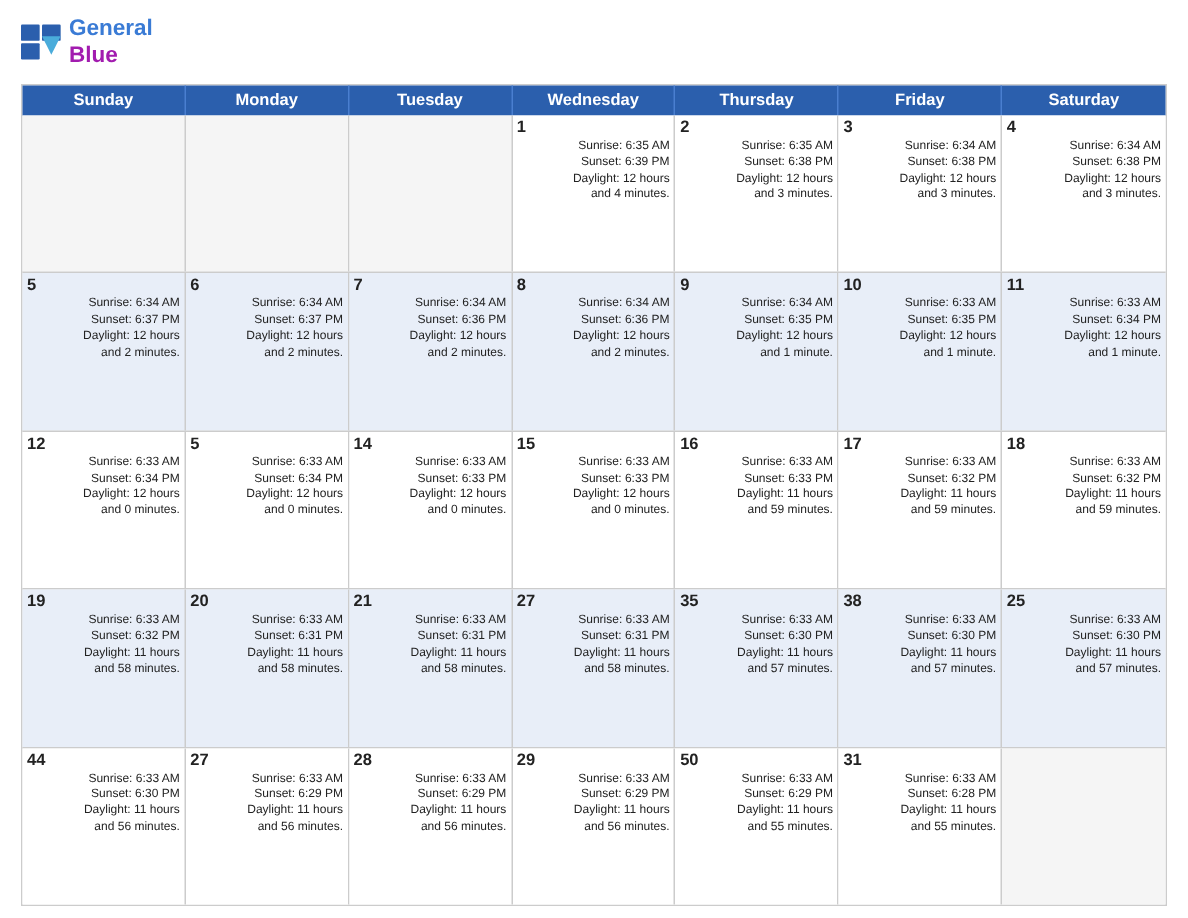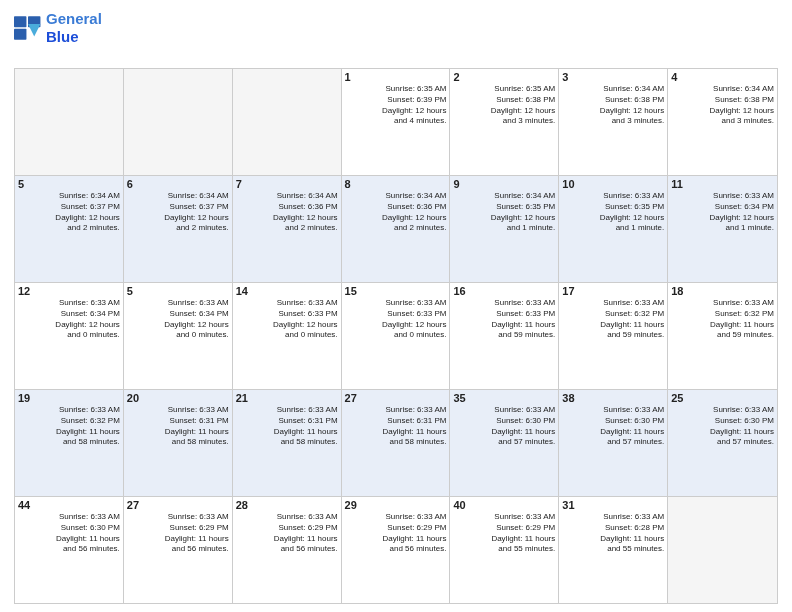--- a/index.html
+++ b/index.html
@@ -14,21 +14,21 @@
       width: 792px;
       height: 612px;
       padding: 10px 14px 8px 14px;
       display: flex;
       flex-direction: column;
     }
     .header {
       display: flex;
       justify-content: space-between;
       align-items: flex-start;
-      margin-bottom: 22px;
+      margin-bottom: 10px;
     }
     .logo {
       display: flex;
       align-items: center;
       gap: 4px;
     }
     .logo-text {
       font-size: 15px;
       font-weight: bold;
       color: #1a1a1a;
@@ -115,30 +115,39 @@
 <div class="page">
   <div class="header">
     <div class="logo">
       <svg class="logo-icon" viewBox="0 0 36 30">
         <rect x="0" y="0" width="16" height="14" rx="1" fill="#2b5fad"></rect>
         <rect x="18" y="0" width="16" height="14" rx="1" fill="#2b5fad"></rect>
         <polygon points="18,10 34,10 26,26" fill="#4aacdb"></polygon>
         <rect x="0" y="16" width="16" height="14" rx="1" fill="#2b5fad"></rect>
       </svg>
       <div class="logo-text">
-        <span>General</span><br><span style="color:#1d4ed8;">Blue</span>
+        <span>General</span><br><span style="color:#a21caf;">Blue</span>
       </div>
     </div>
     <div class="title-area">
       <div class="month-title"></div>
       <div class="location-title"></div>
     </div>
   </div>
 
   <div class="calendar">
+    <div class="day-headers">
+    <div class="day-header">Sunday</div>
+        <div class="day-header">Monday</div>
+        <div class="day-header">Tuesday</div>
+        <div class="day-header">Wednesday</div>
+        <div class="day-header">Thursday</div>
+        <div class="day-header">Friday</div>
+        <div class="day-header">Saturday</div>
+      </div>
     <div class="calendar-body">
     <div class="week-row">
           <div class="day-cell empty"></div>
           <div class="day-cell empty"></div>
           <div class="day-cell empty"></div>
           <div class="day-cell">
             <div class="day-num">1</div>
             <div class="day-info" style="white-space: pre-line;">Sunrise: 6:35 AM
 Sunset: 6:39 PM
 Daylight: 12 hours
@@ -342,21 +351,21 @@
 and 56 minutes.</div>
           </div>
           <div class="day-cell">
             <div class="day-num">29</div>
             <div class="day-info" style="white-space: pre-line;">Sunrise: 6:33 AM
 Sunset: 6:29 PM
 Daylight: 11 hours
 and 56 minutes.</div>
           </div>
           <div class="day-cell">
-            <div class="day-num">40</div>
+            <div class="day-num">50</div>
             <div class="day-info" style="white-space: pre-line;">Sunrise: 6:33 AM
 Sunset: 6:29 PM
 Daylight: 11 hours
 and 55 minutes.</div>
           </div>
           <div class="day-cell">
             <div class="day-num">31</div>
             <div class="day-info" style="white-space: pre-line;">Sunrise: 6:33 AM
 Sunset: 6:28 PM
 Daylight: 11 hours

